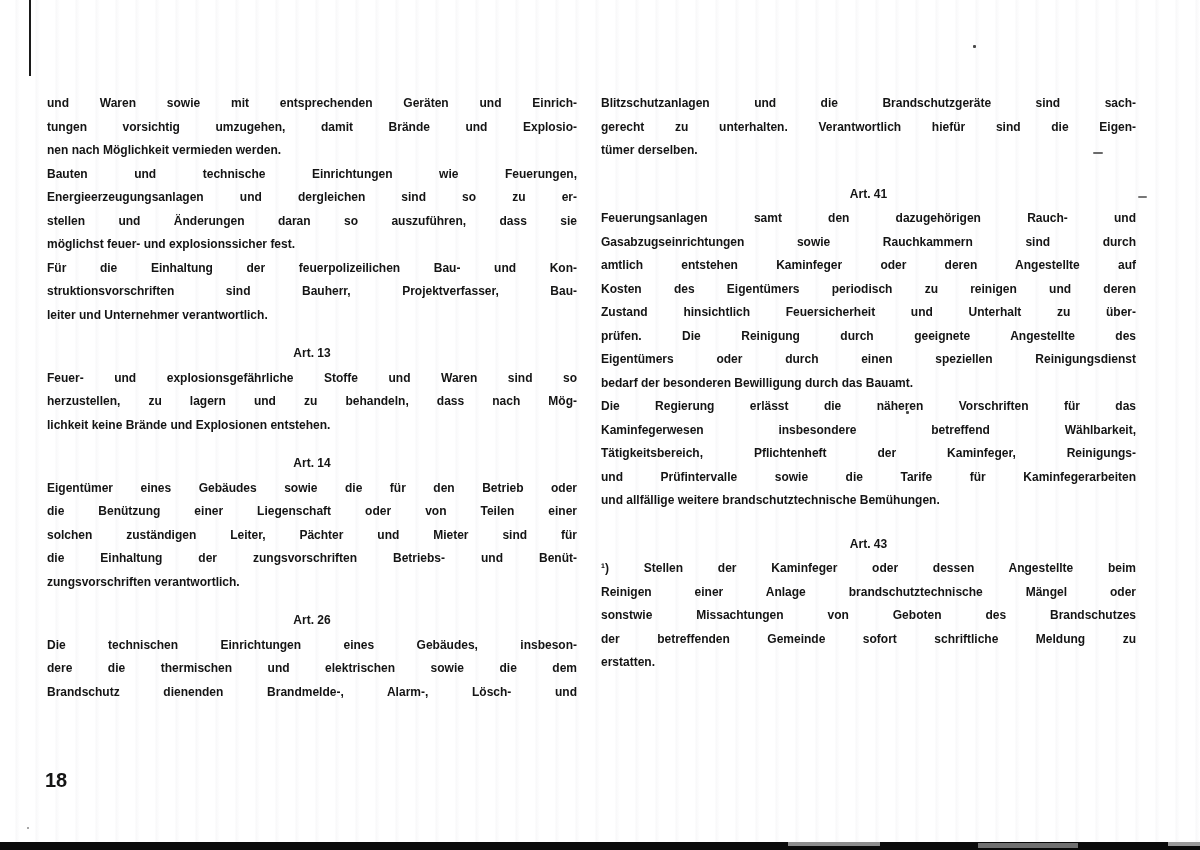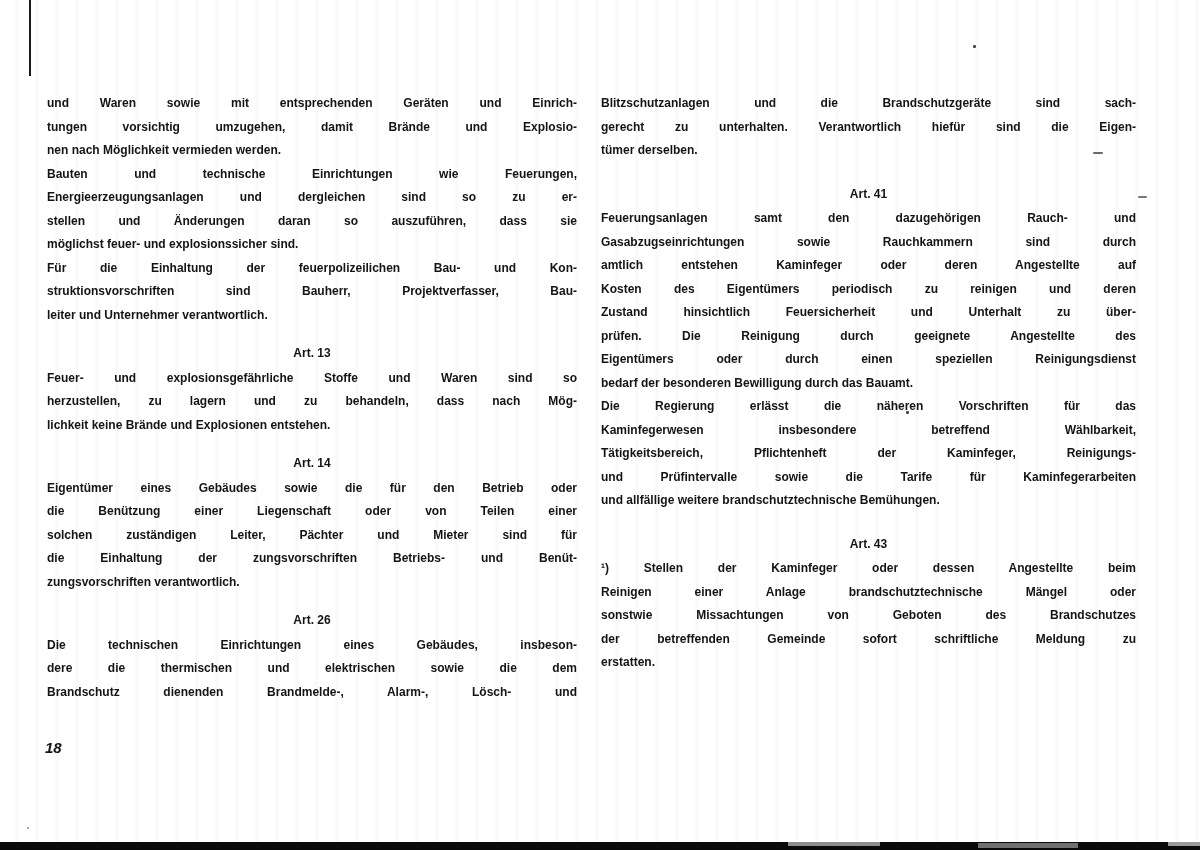--- a/index.html
+++ b/index.html
@@ -27,23 +27,22 @@
   .ln { white-space: normal; }
   .ln.j { text-align: justify; text-align-last: justify; }
   .ln.f { text-align: left; text-align-last: left; }
   .art-heading {
     text-align: center;
     margin: 15px 0 1px 0;
   }
   .col-right .art-heading { margin-top: 20px; }
   .page-number {
     position: absolute;
-    left: 45px; top: 739px;
-    font-size: 15px;
-    font-style: italic;
+    left: 45px; top: 769px;
+    font-size: 20px;
   }
   .bottom-bar {
     position: absolute;
     left: 0; top: 842px;
     width: 1200px; height: 8px;
     background: #0a0a0a;
   }
   .bar-patch { position: absolute; }
   .bar-patch.p1 { left: 788px;  top: 842px; width: 92px;  height: 4px; background: #8d8d8d; }
   .bar-patch.p2 { left: 978px;  top: 843px; width: 100px; height: 5px; background: #707070; }
@@ -71,21 +70,21 @@
   <div class="col col-left">
       <div class="paragraph">
         <div class="ln j">und Waren sowie mit entsprechenden Geräten und Einrich-</div>
         <div class="ln j">tungen vorsichtig umzugehen, damit Brände und Explosio-</div>
         <div class="ln f">nen nach Möglichkeit vermieden werden.</div>
       </div>
       <div class="paragraph">
         <div class="ln j">Bauten und technische Einrichtungen wie Feuerungen,</div>
         <div class="ln j">Energieerzeugungsanlagen und dergleichen sind so zu er-</div>
         <div class="ln j">stellen und Änderungen daran so auszuführen, dass sie</div>
-        <div class="ln f">möglichst feuer- und explosionssicher sind.</div>
+        <div class="ln f">möglichst feuer- und explosionssicher fest.</div>
         <div class="ln j">Für die Einhaltung der feuerpolizeilichen Bau- und Kon-</div>
         <div class="ln j">struktionsvorschriften sind Bauherr, Projektverfasser, Bau-</div>
         <div class="ln f">leiter und Unternehmer verantwortlich.</div>
       </div>
       <div class="art-heading">Art. 13</div>
       <div class="paragraph">
         <div class="ln j">Feuer- und explosionsgefährliche Stoffe und Waren sind so</div>
         <div class="ln j">herzustellen, zu lagern und zu behandeln, dass nach Mög-</div>
         <div class="ln f">lichkeit keine Brände und Explosionen entstehen.</div>
       </div>

